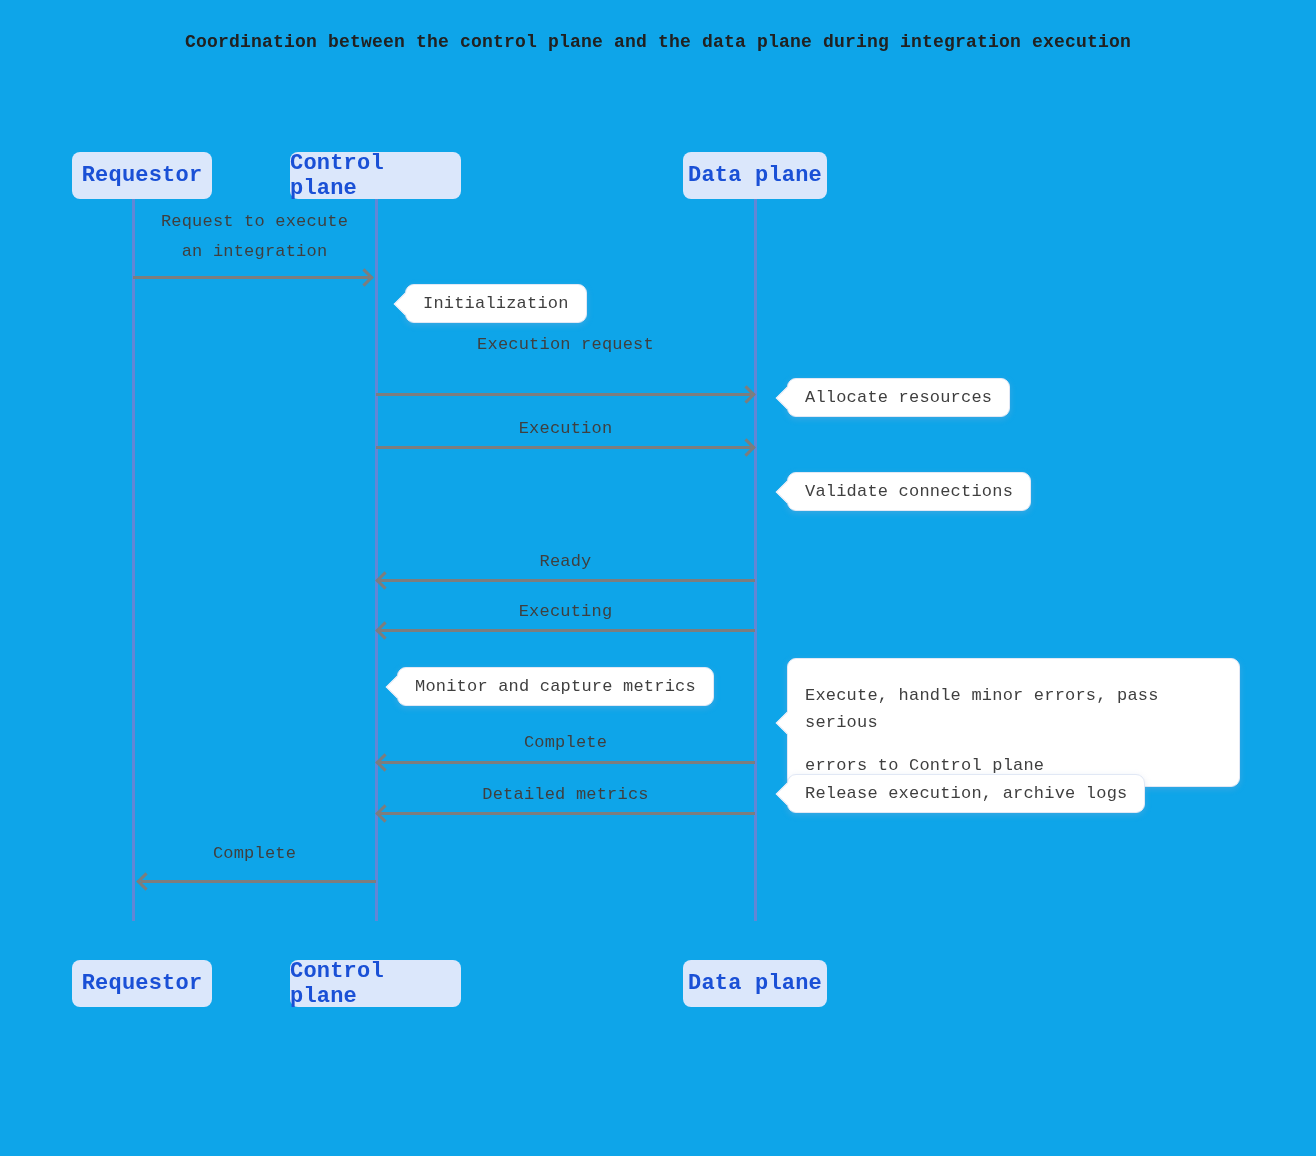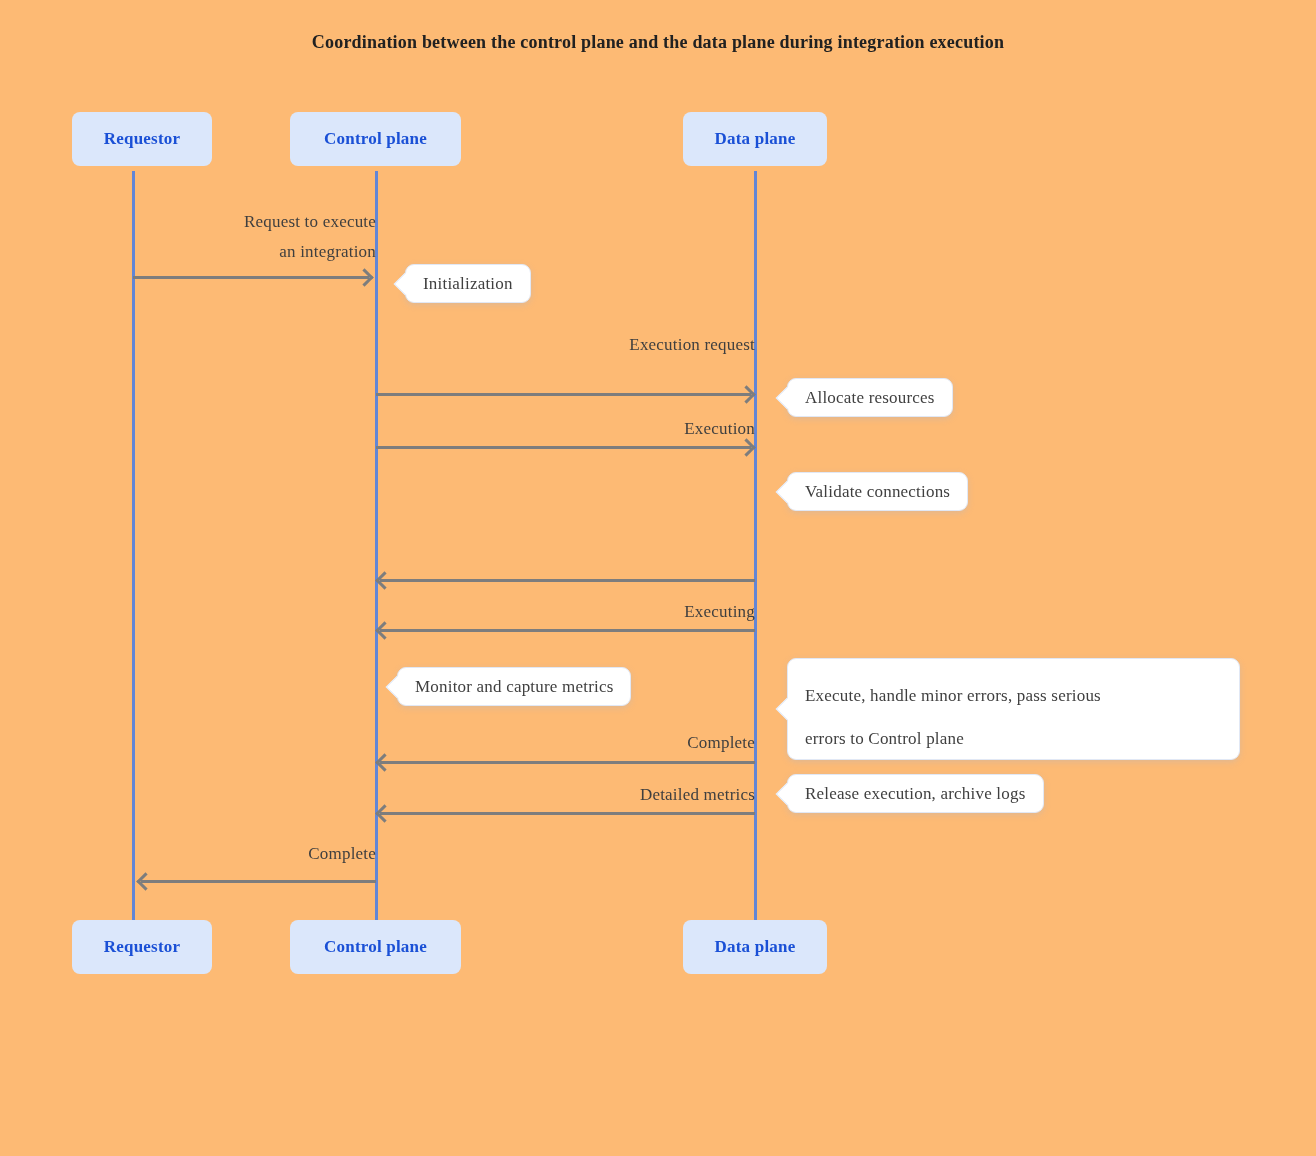--- a/index.html
+++ b/index.html
@@ -1,34 +1,34 @@
 <!DOCTYPE html>
 <html><head>
 <meta charset="utf-8">
 <style>
   html,body{margin:0;padding:0;background:#ffffff;}
   .canvas{
-    position:relative;width:1316px;height:1156px;background:#fdba74;overflow:hidden;
-    font-family:Liberation Serif, serif;
+    position:relative;width:1316px;height:1156px;background:#0ea5e9;overflow:hidden;
+    font-family:Liberation Mono, monospace;
   }
   .title{
     position:absolute;top:32px;left:0;width:100%;text-align:center;
     font-size:18px;font-weight:700;color:#212121;letter-spacing:.2px;
   }
   .lifeline{position:absolute;top:171px;height:750px;width:3px;background:#6286d6;}
   .actor{
-    position:absolute;height:54px;background:#dbe7fb;border-radius:8px;
+    position:absolute;height:47px;background:#dbe7fb;border-radius:8px;
     display:flex;align-items:center;justify-content:center;
-    color:#1a50d6;font-weight:700;font-size:17px;letter-spacing:.2px;
+    color:#1a50d6;font-weight:700;font-size:22px;letter-spacing:.2px;margin-top:40px;
   }
   .msg-label{
     position:absolute;text-align:center;font-size:17px;line-height:30px;
     color:#3f3f3f;letter-spacing:.2px;
   }
-  .msg-label span{display:block;text-align:right;}
+  .msg-label span{display:block;}
   .arrow{position:absolute;height:0;border-top:3px solid #7d7d7d;}
   .head{
     position:absolute;width:13px;height:13px;box-sizing:border-box;top:-8px;
   }
   .head.right{right:-2px;border-top:3px solid #7d7d7d;border-right:3px solid #7d7d7d;transform:rotate(45deg);}
   .head.left{left:-2px;border-top:3px solid #7d7d7d;border-left:3px solid #7d7d7d;transform:rotate(-45deg);}
   .note{
     position:absolute;background:#ffffff;border:1.5px solid #e1e8f5;border-radius:9px;
     padding:7px 17px;font-size:17px;line-height:23px;color:#3f3f3f;letter-spacing:.2px;
     white-space:nowrap;box-shadow:0 2px 6px rgba(160,180,215,.3);
@@ -75,20 +75,23 @@
     <i class="head right"></i>
   </div>
 
   <div class="msg-label" style="left:376px;top:414px;width:379px">
     <span>Execution</span>
   </div>
   <div class="arrow" style="left:376px;top:446px;width:375px">
     <i class="head right"></i>
   </div>
 
+  <div class="msg-label" style="left:376px;top:547px;width:379px">
+    <span>Ready</span>
+  </div>
   <div class="arrow" style="left:380px;top:579px;width:375px">
     <i class="head left"></i>
   </div>
 
   <div class="msg-label" style="left:376px;top:597px;width:379px">
     <span>Executing</span>
   </div>
   <div class="arrow" style="left:380px;top:629px;width:375px">
     <i class="head left"></i>
   </div>
@@ -107,21 +110,21 @@
     <i class="head left"></i>
   </div>
 
   <div class="msg-label" style="left:133px;top:839px;width:243px">
     <span>Complete</span>
   </div>
   <div class="arrow" style="left:141px;top:880px;width:235px">
     <i class="head left"></i>
   </div>
 
-  <div class="note" style="left:405px;top:264px">
+  <div class="note" style="left:405px;top:284px">
     <i class="tail"></i>
     <span>Initialization</span>
   </div>
 
   <div class="note" style="left:787px;top:378px">
     <i class="tail"></i>
     <span>Allocate resources</span>
   </div>
 
   <div class="note" style="left:787px;top:472px">

